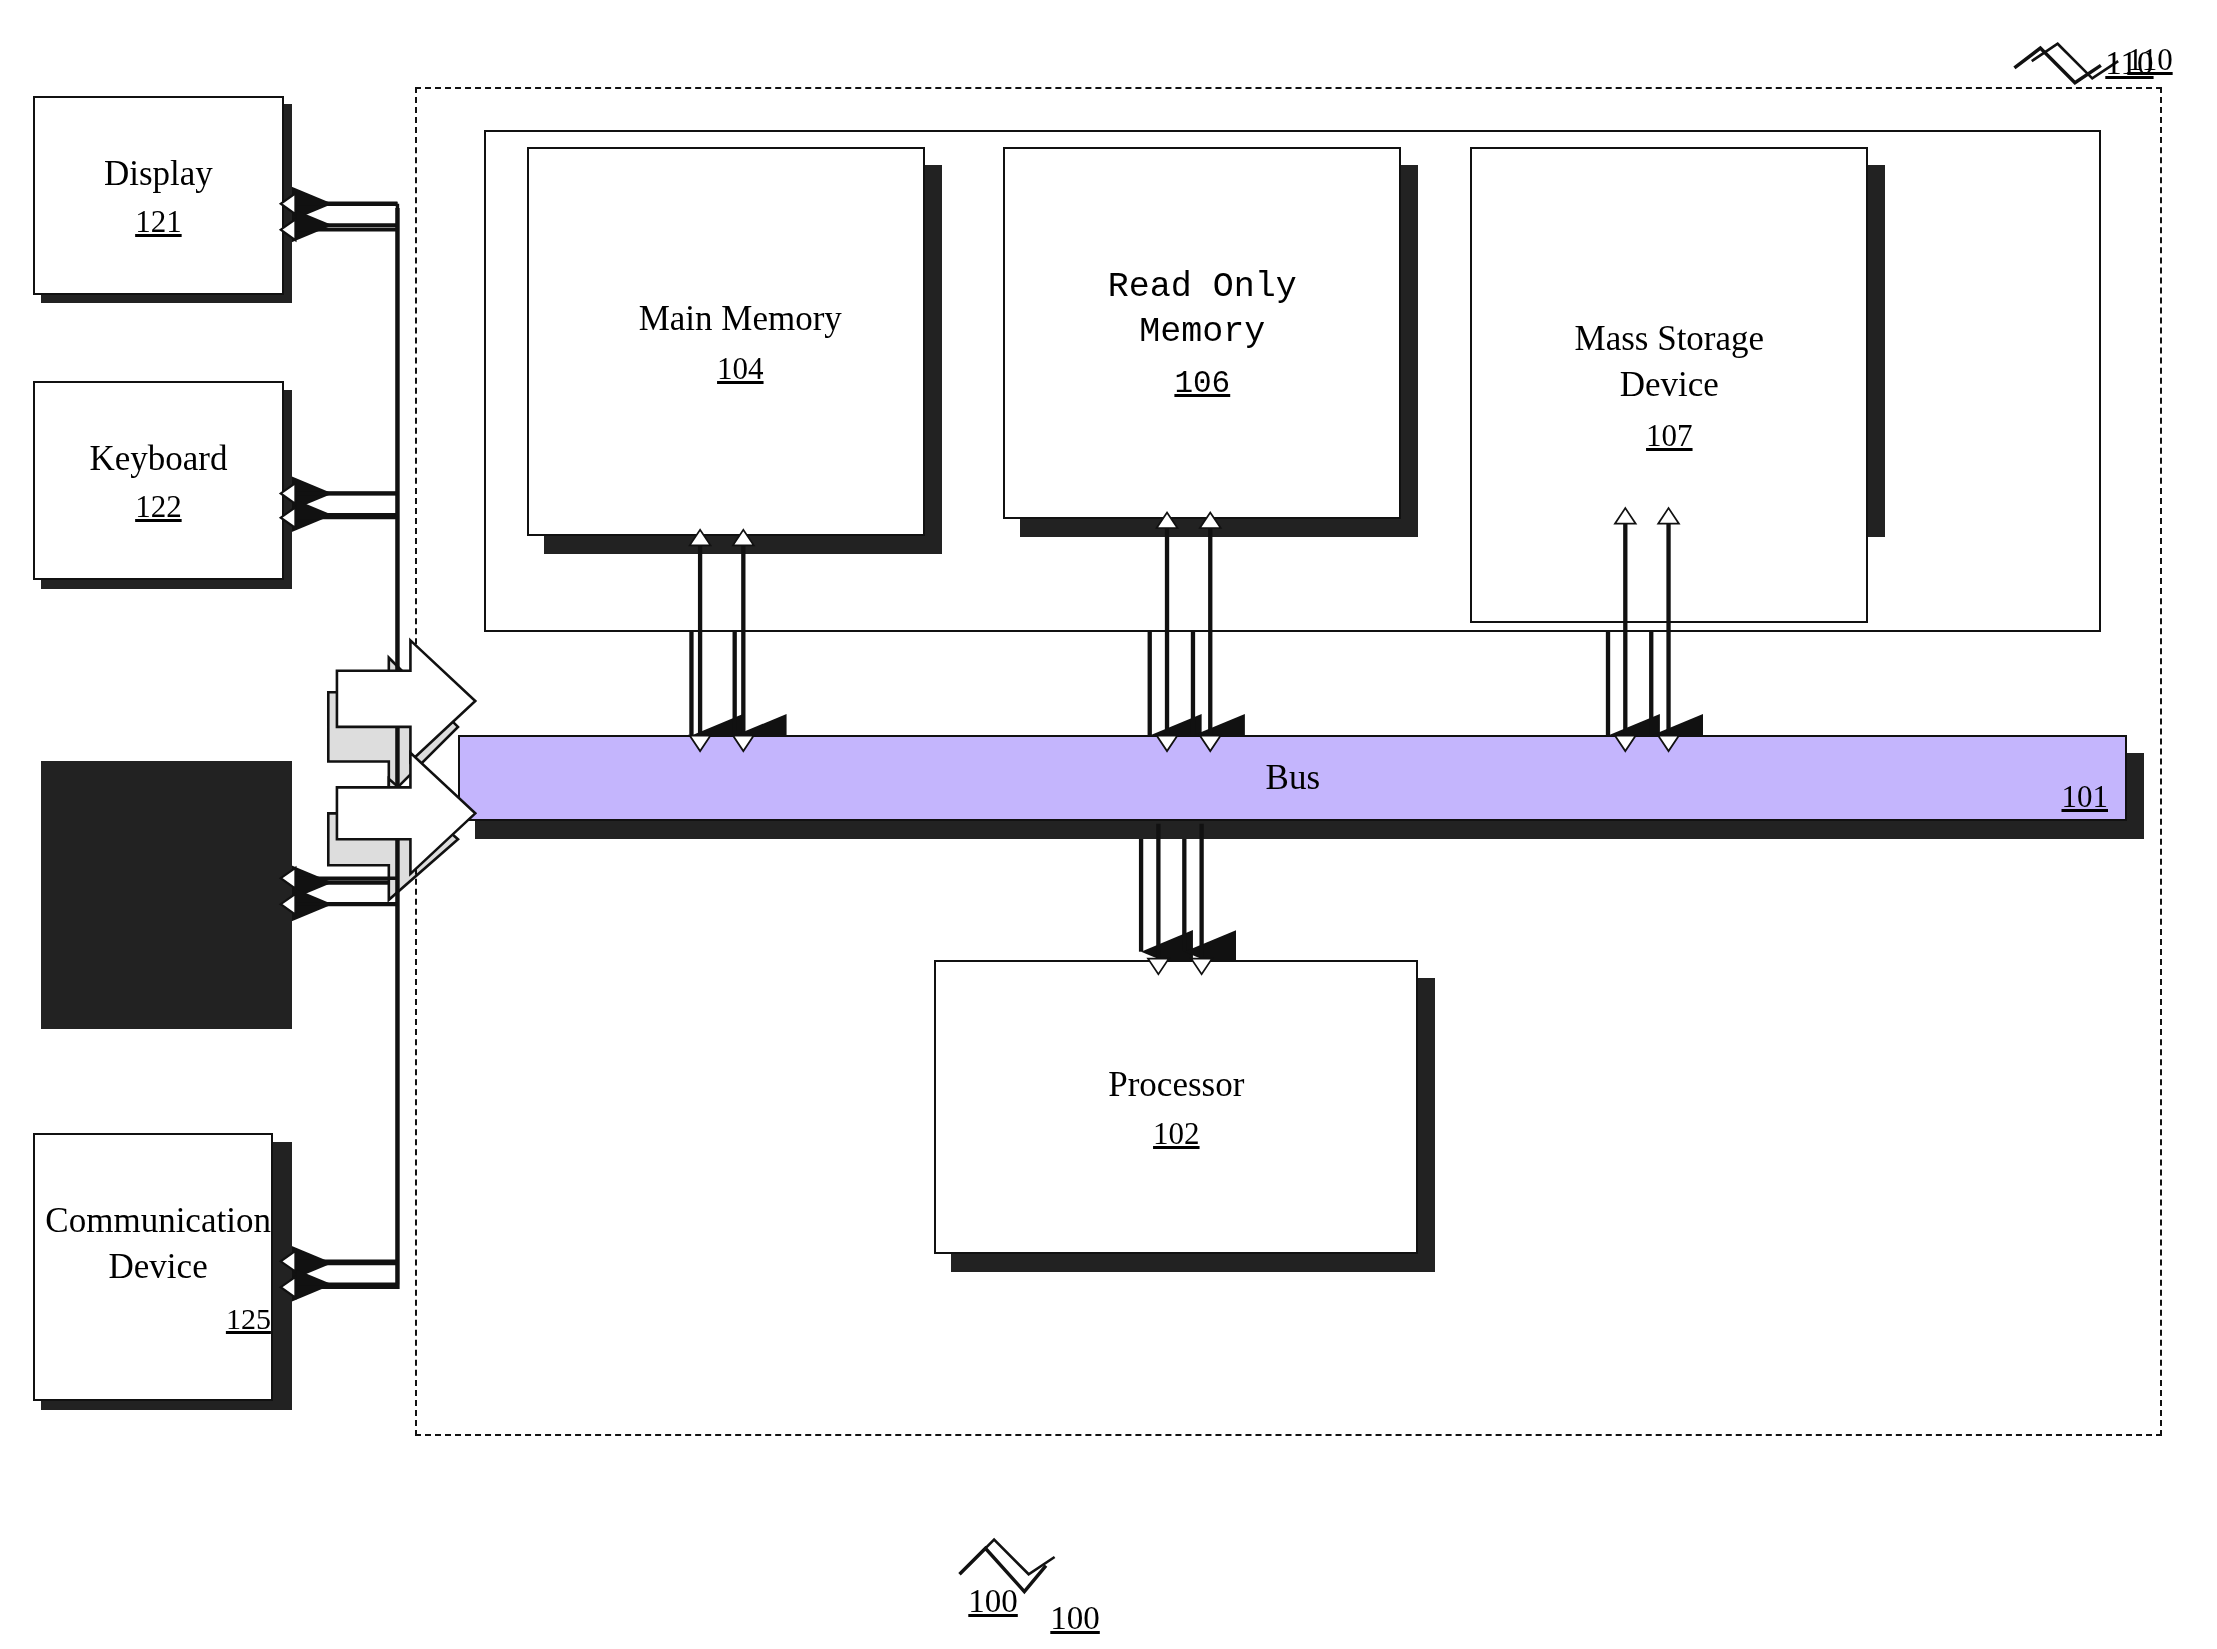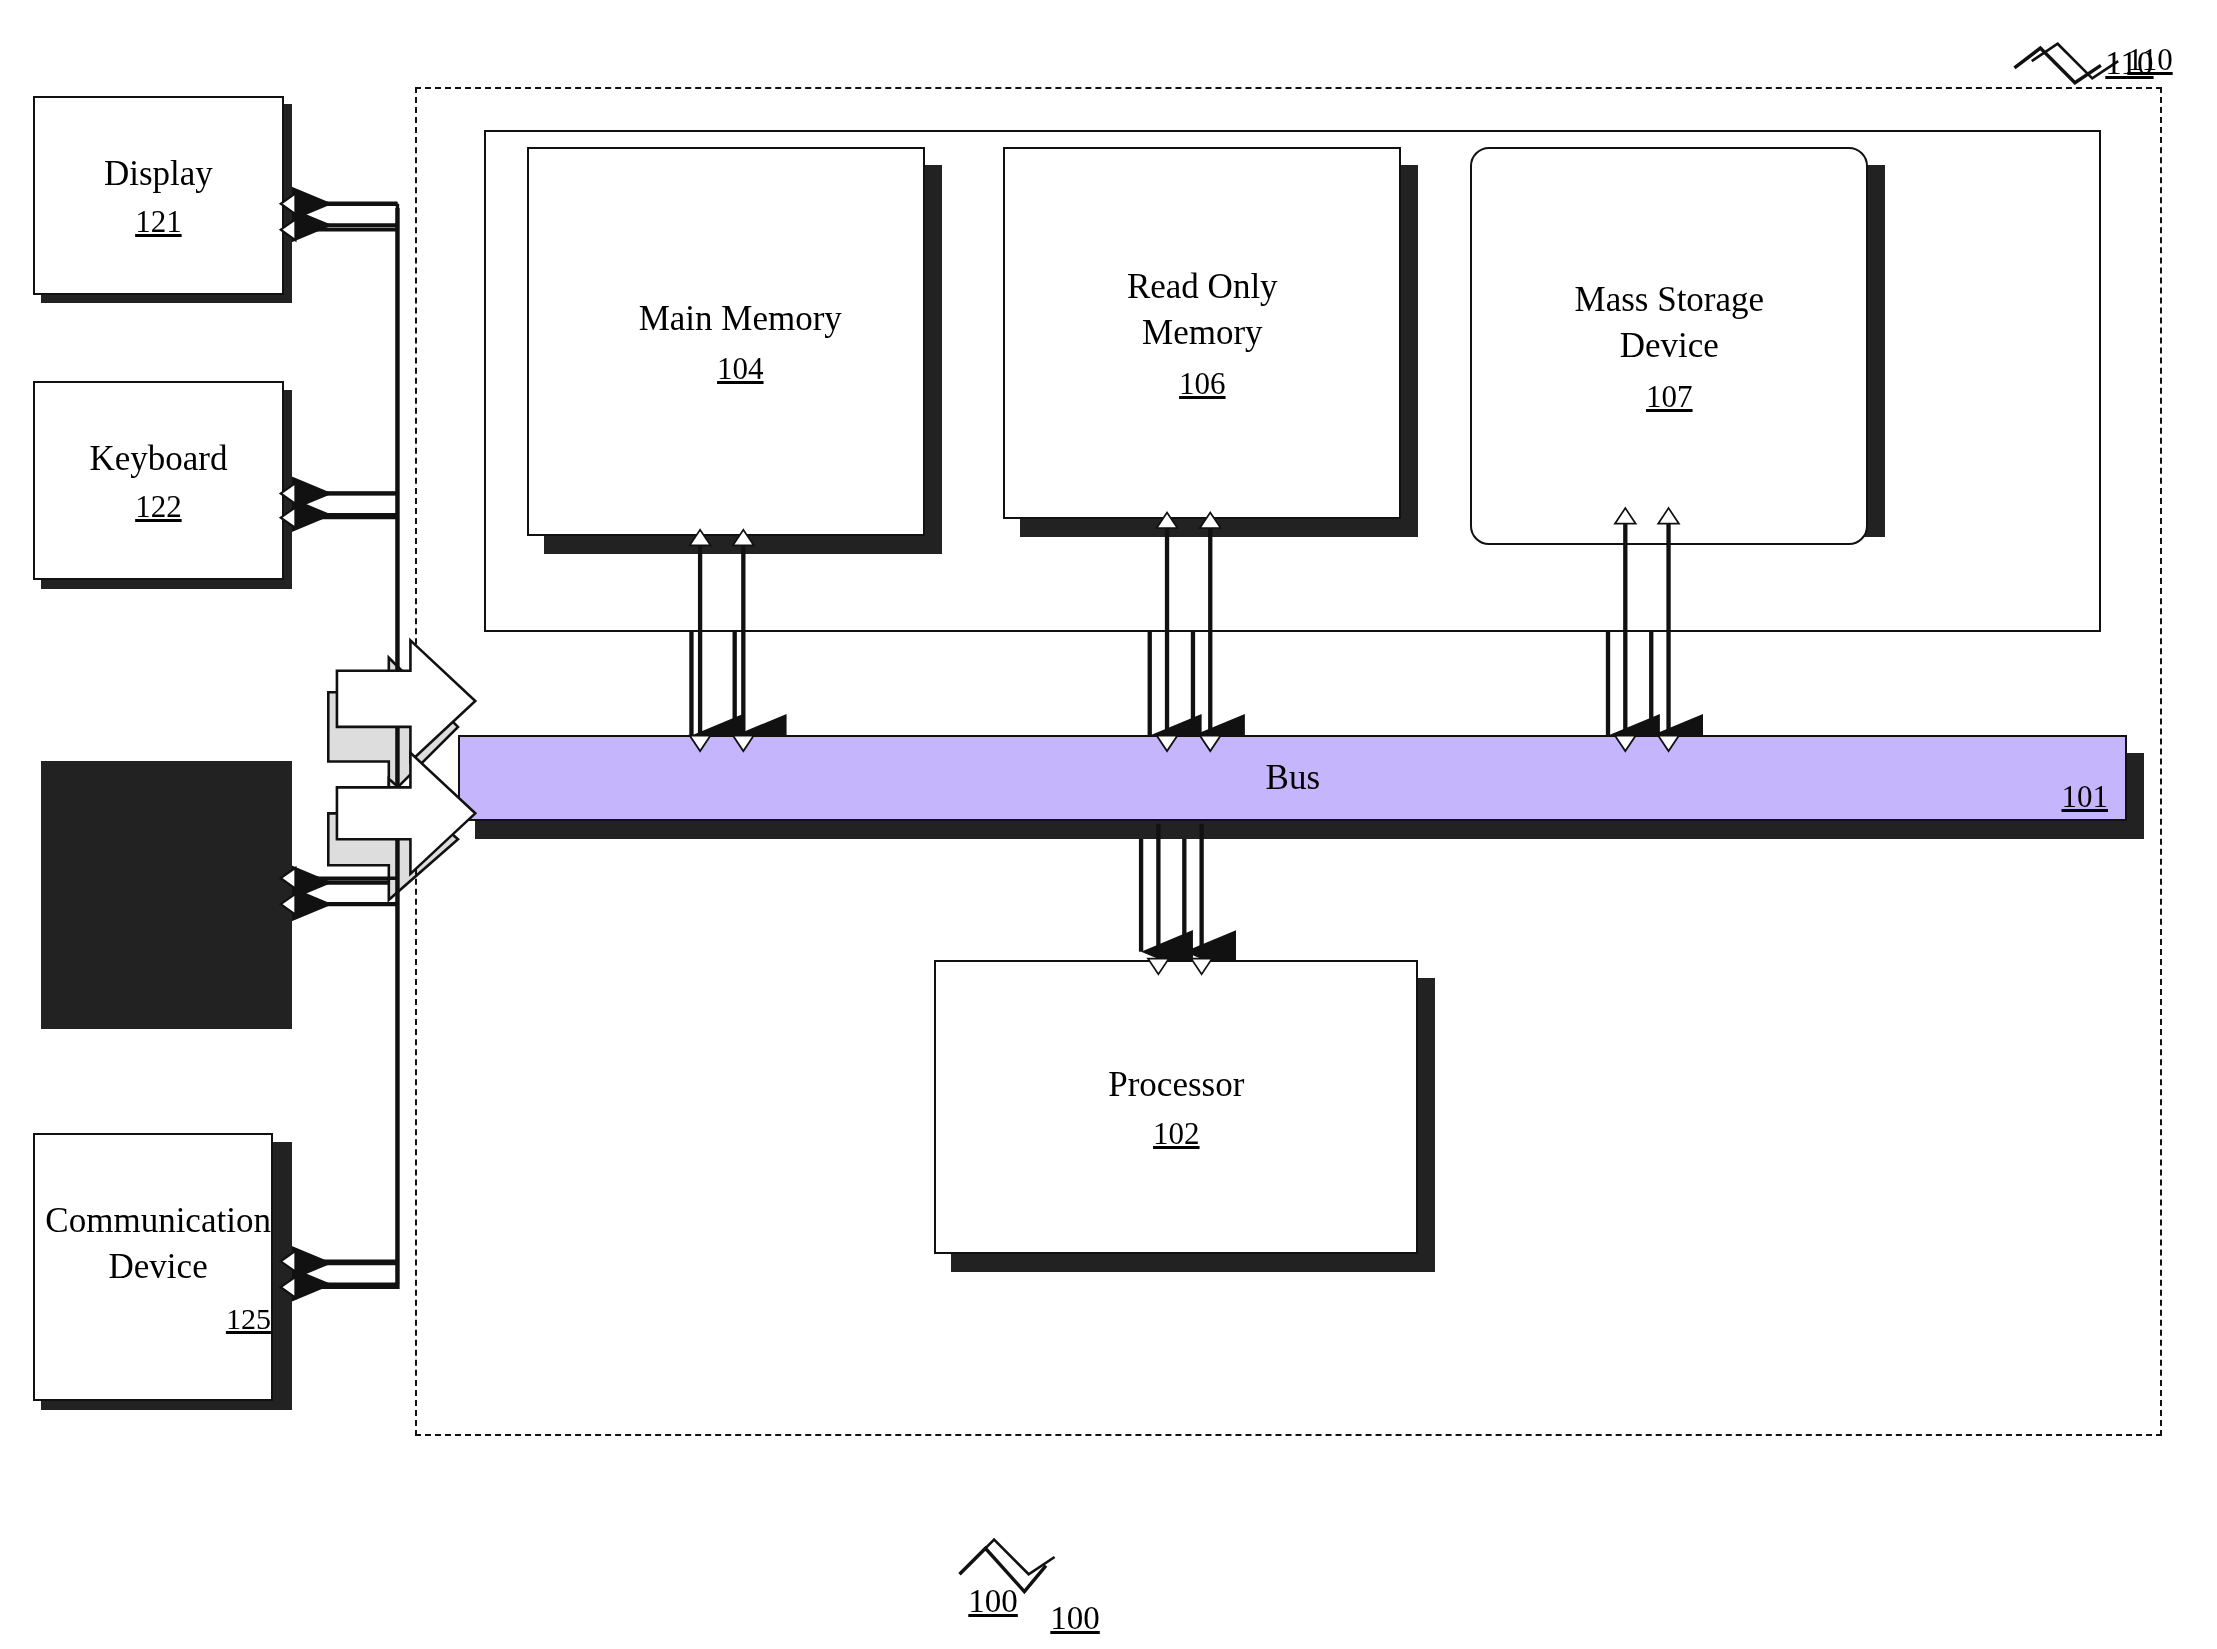--- a/index.html
+++ b/index.html
@@ -181,28 +181,28 @@
 
   <div class="shadow-block" style="left:527px; top:130px; width:398px; height:389px;"></div>
 
   <div class="white-box" style="left:510px; top:112px; width:398px; height:389px; display:flex; flex-direction:column; align-items:center; justify-content:center;padding-left:28px;">
     <div class="block-label">Main Memory</div>
     <div class="ref-label" style="font-size:31px; margin-top:10.4px;">104</div>
   </div>
 
   <div class="shadow-block" style="left:1003px; top:130px; width:398px; height:372px;"></div>
 
-  <div class="white-box" style="left:986px; top:112px; width:398px; height:372px; display:flex; flex-direction:column; align-items:center; justify-content:center;">
+  <div class="white-box" style="left:986px; top:112px; width:398px; height:372px; display:flex; flex-direction:column; align-items:center; justify-content:center;font-family:Liberation Mono, monospace;">
     <div class="block-label">Read Only<br>Memory</div>
     <div class="ref-label" style="font-size:31px; margin-top:10.4px;">106</div>
   </div>
 
   <div class="shadow-block" style="left:1470px; top:130px; width:398px; height:372px;"></div>
 
-  <div class="white-box" style="left:1453px; top:112px; width:398px; height:398px; display:flex; flex-direction:column; align-items:center; justify-content:center;border-radius:19px;">
+  <div class="white-box" style="left:1453px; top:112px; width:398px; height:476px; display:flex; flex-direction:column; align-items:center; justify-content:center;">
     <div class="block-label">Mass Storage<br>Device</div>
     <div class="ref-label" style="font-size:31px; margin-top:10.4px;">107</div>
   </div>
 
   <div class="shadow-block" style="left:458px; top:718px; width:1669px; height:86px;"></div>
 
   <div class="bus-box" style="left:441px; top:700px; width:1669px; height:86px; display:flex; align-items:center; justify-content:center;">
     <span class="block-label">Bus</span>
     <span style="position:absolute; right:17.3px; bottom:4.3px;" class="ref-label">101</span>
   </div>

